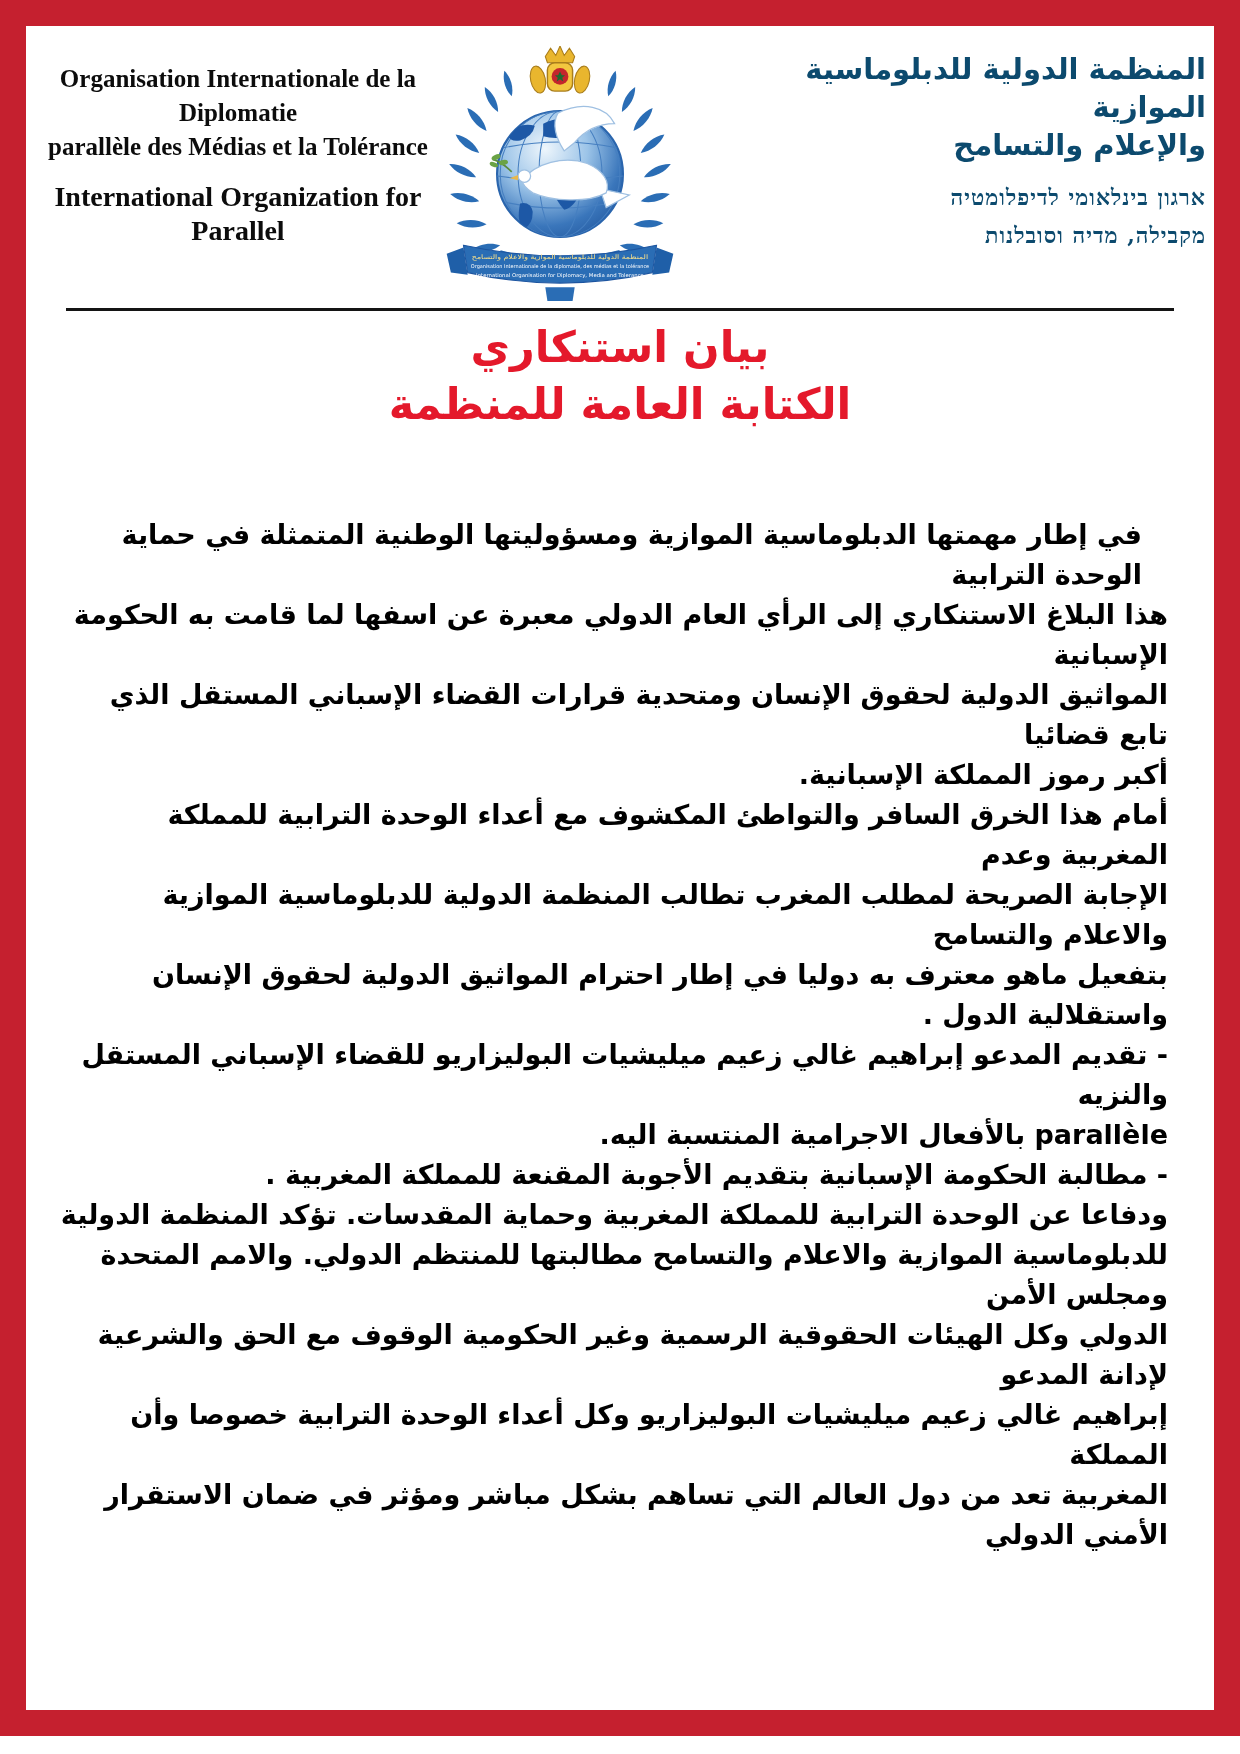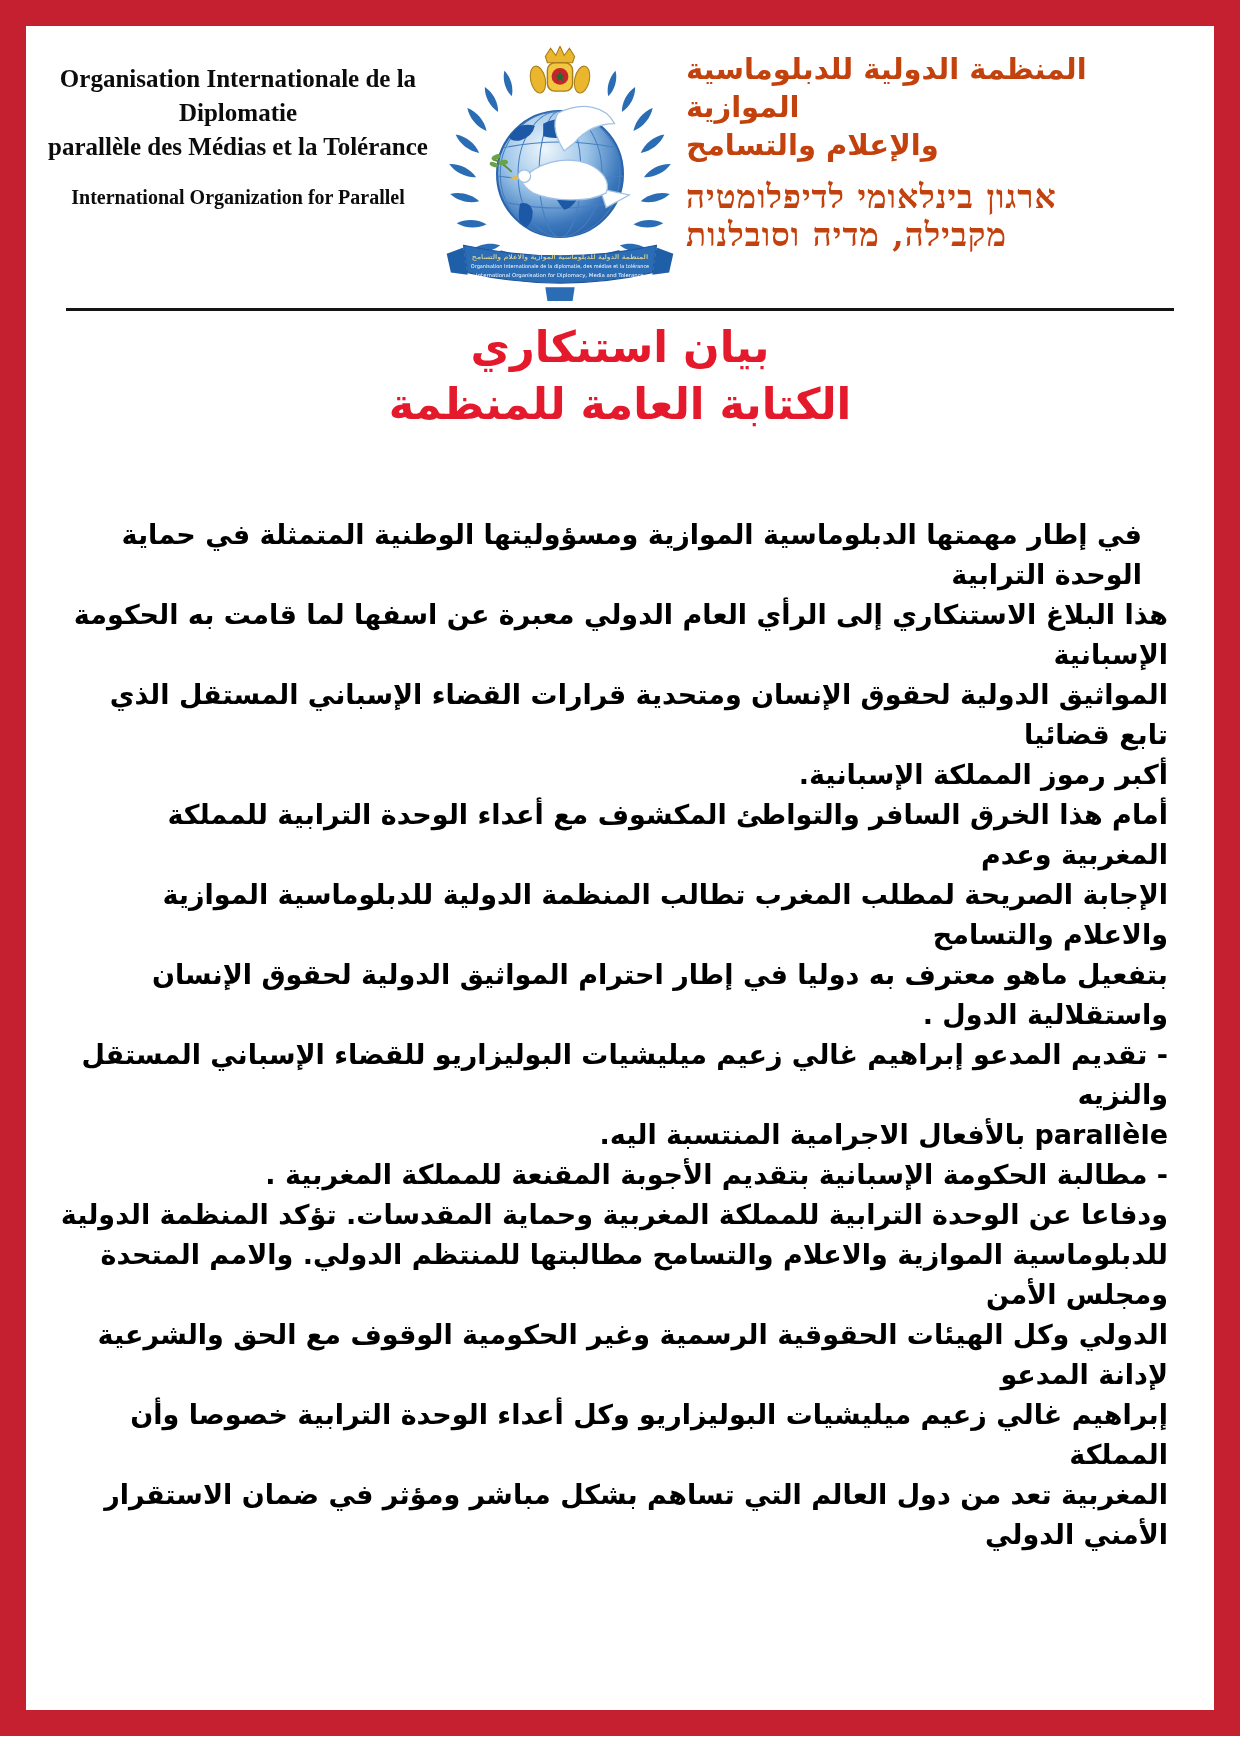--- a/index.html
+++ b/index.html
@@ -10,25 +10,25 @@
     background:#ffffff;
     font-family:"DejaVu Sans",sans-serif;
     overflow:hidden;
   }
   .inner{position:relative;width:100%;height:100%;background:#fff;}
 
   
   .header{display:flex;align-items:flex-start;padding:18px 8px 0 16px;}
   .lh-left{width:392px;text-align:center;font-family:"Liberation Serif",serif;font-weight:700;color:#0c0c0c;padding-top:18px;}
   .lh-left .fr{font-size:25px;line-height:34px;}
-  .lh-left .en{font-size:20px;line-height:34px;margin-top:16px;}
+  .lh-left .en{font-size:28px;line-height:34px;margin-top:16px;}
   .logoBox{width:252px;height:252px;flex:0 0 auto;margin-top:2px;}
-  .lh-right{flex:1;text-align:left;padding-top:6px;color:#c2410c;}
+  .lh-right{flex:1;text-align:right;padding-top:6px;color:#0c4a6e;}
   .ar-name{direction:rtl;font-size:29px;font-weight:700;line-height:38px;}
-  .he-name{direction:rtl;font-family:"DejaVu Serif",serif;font-size:33px;font-weight:700;line-height:38px;margin-top:14px;letter-spacing:1px;}
+  .he-name{direction:rtl;font-family:"DejaVu Serif",serif;font-size:22px;font-weight:700;line-height:38px;margin-top:14px;letter-spacing:1px;}
 
   .sep{height:3px;background:#141414;margin:10px 40px 0 40px;}
 
   
   .title{margin-top:8px;text-align:center;direction:rtl;color:#e4192b;font-weight:700;font-size:43px;line-height:57px;}
 
   
   .bodyTxt{margin:82px 46px 0 34px;direction:rtl;color:#000;}
   .bline{font-size:27px;font-weight:700;line-height:40px;text-align:right;}
   .bline.indent{padding-right:26px;}

